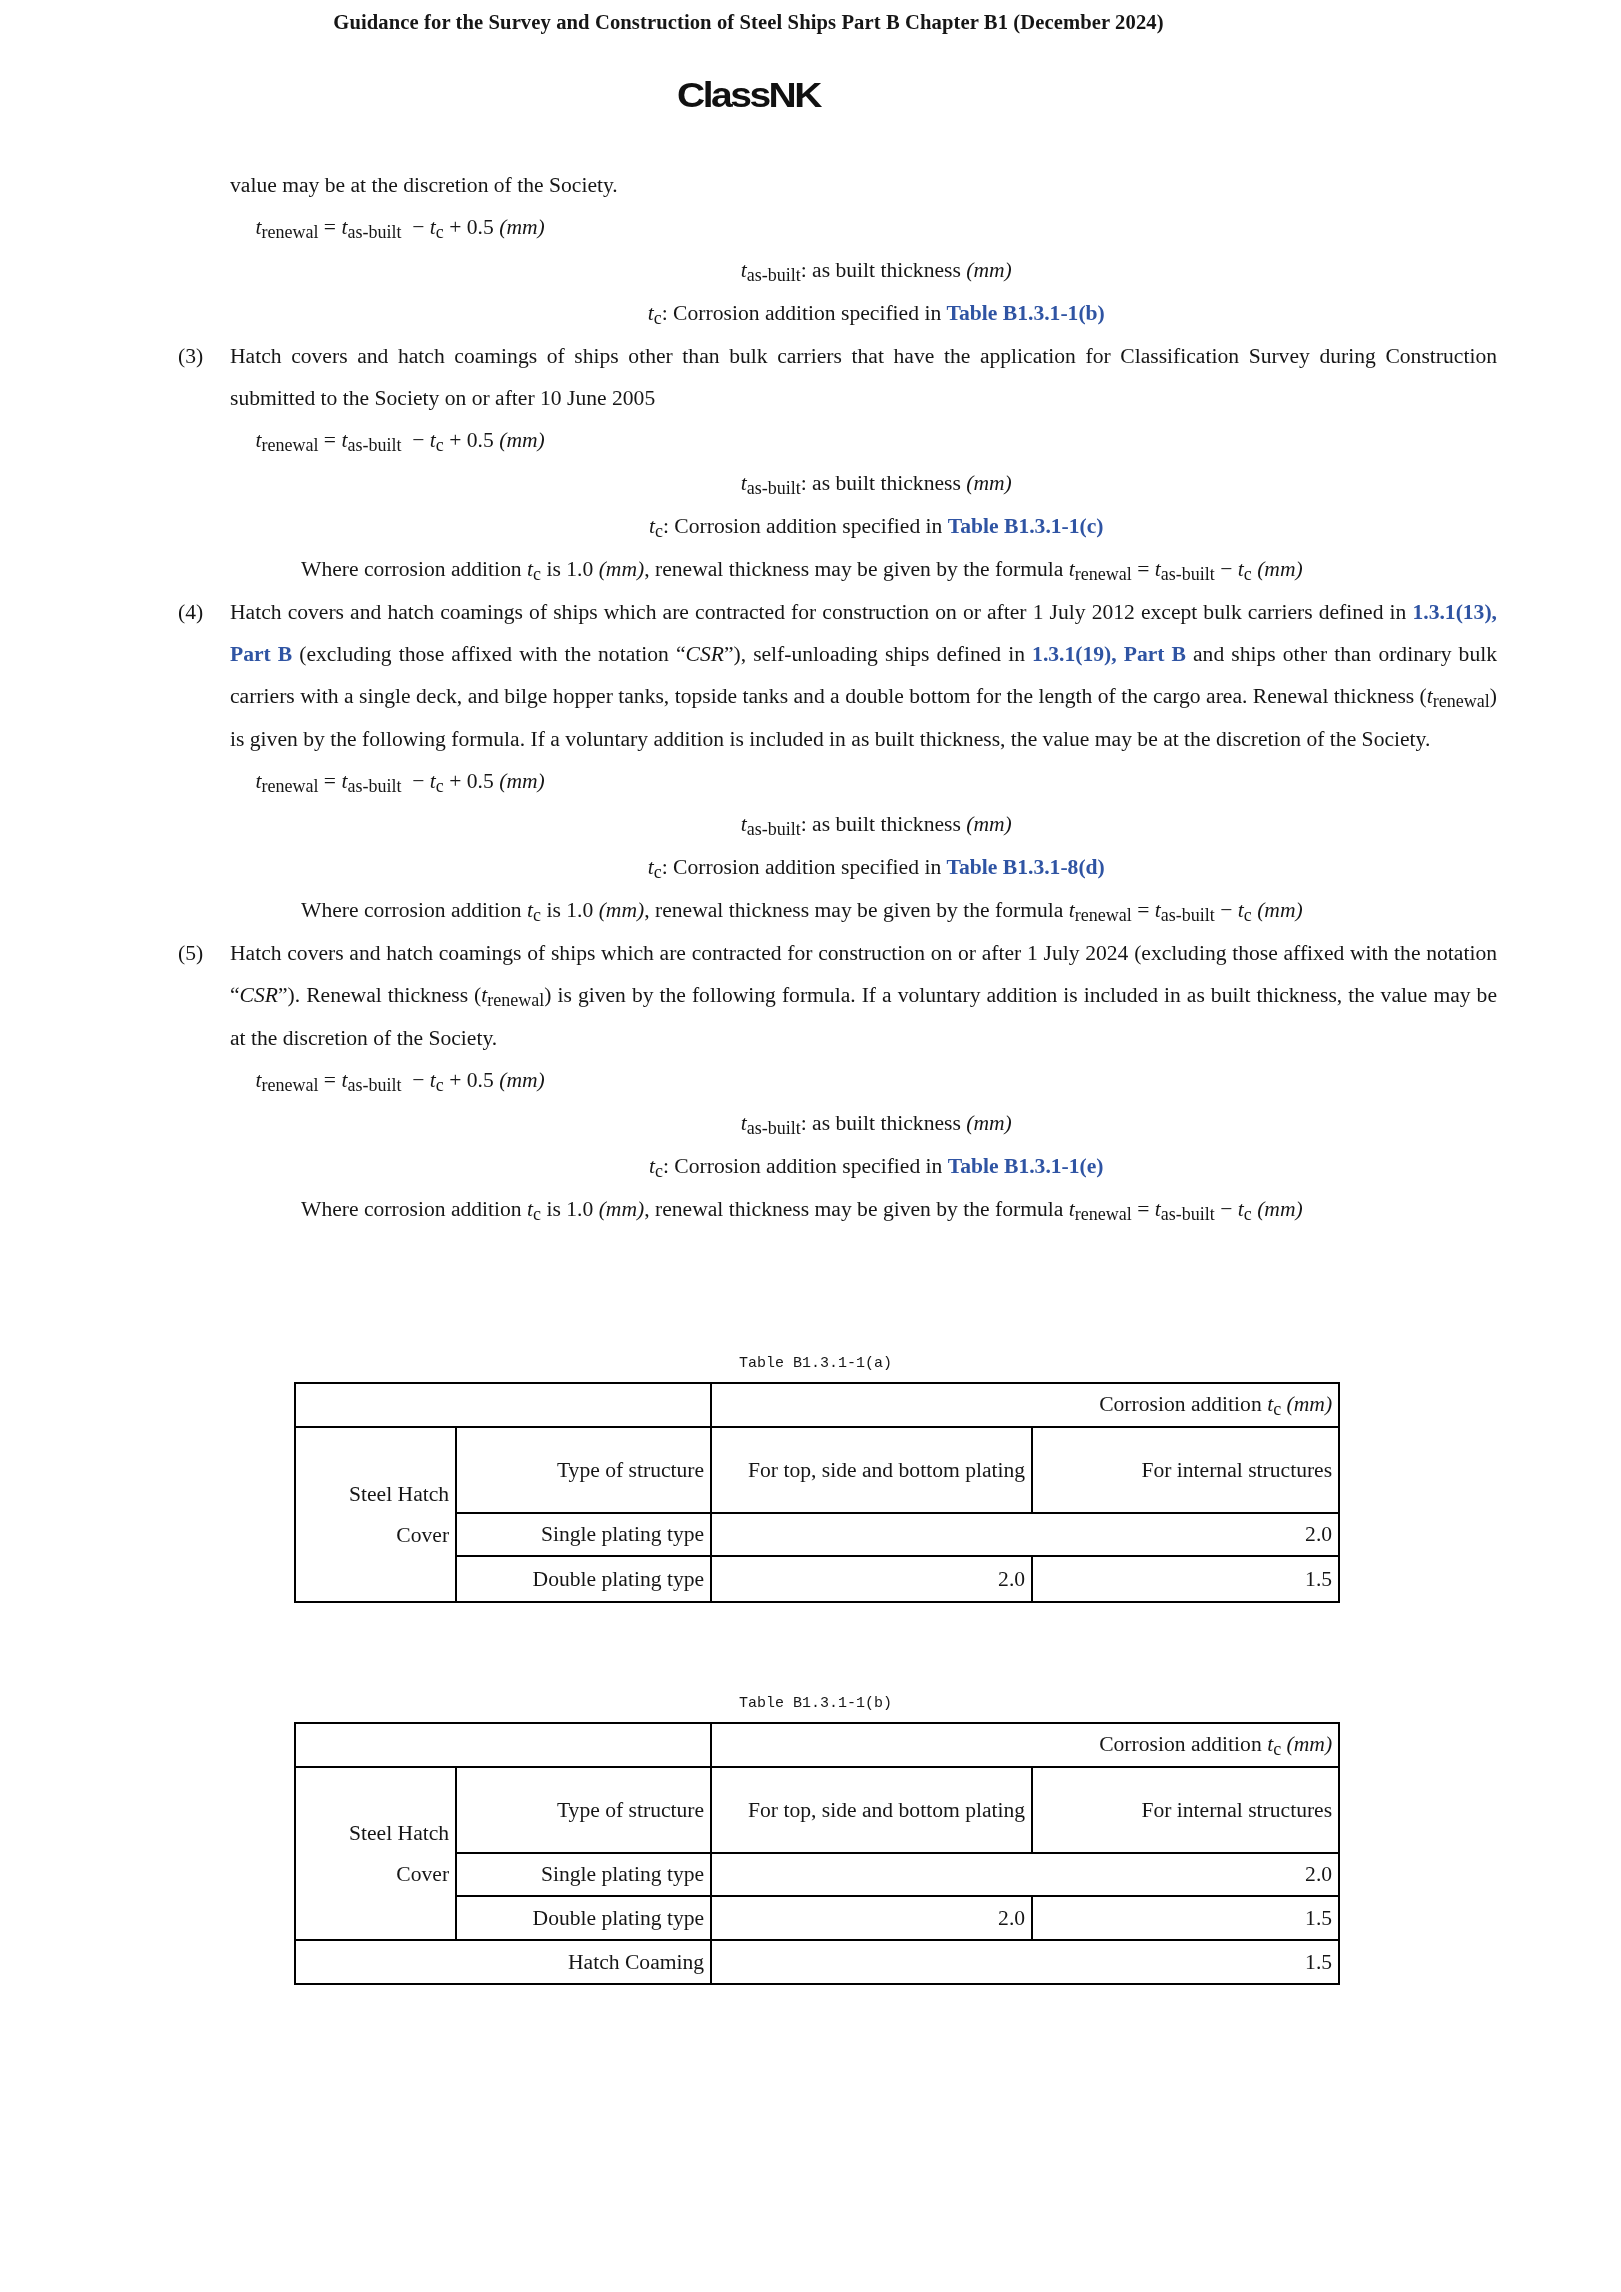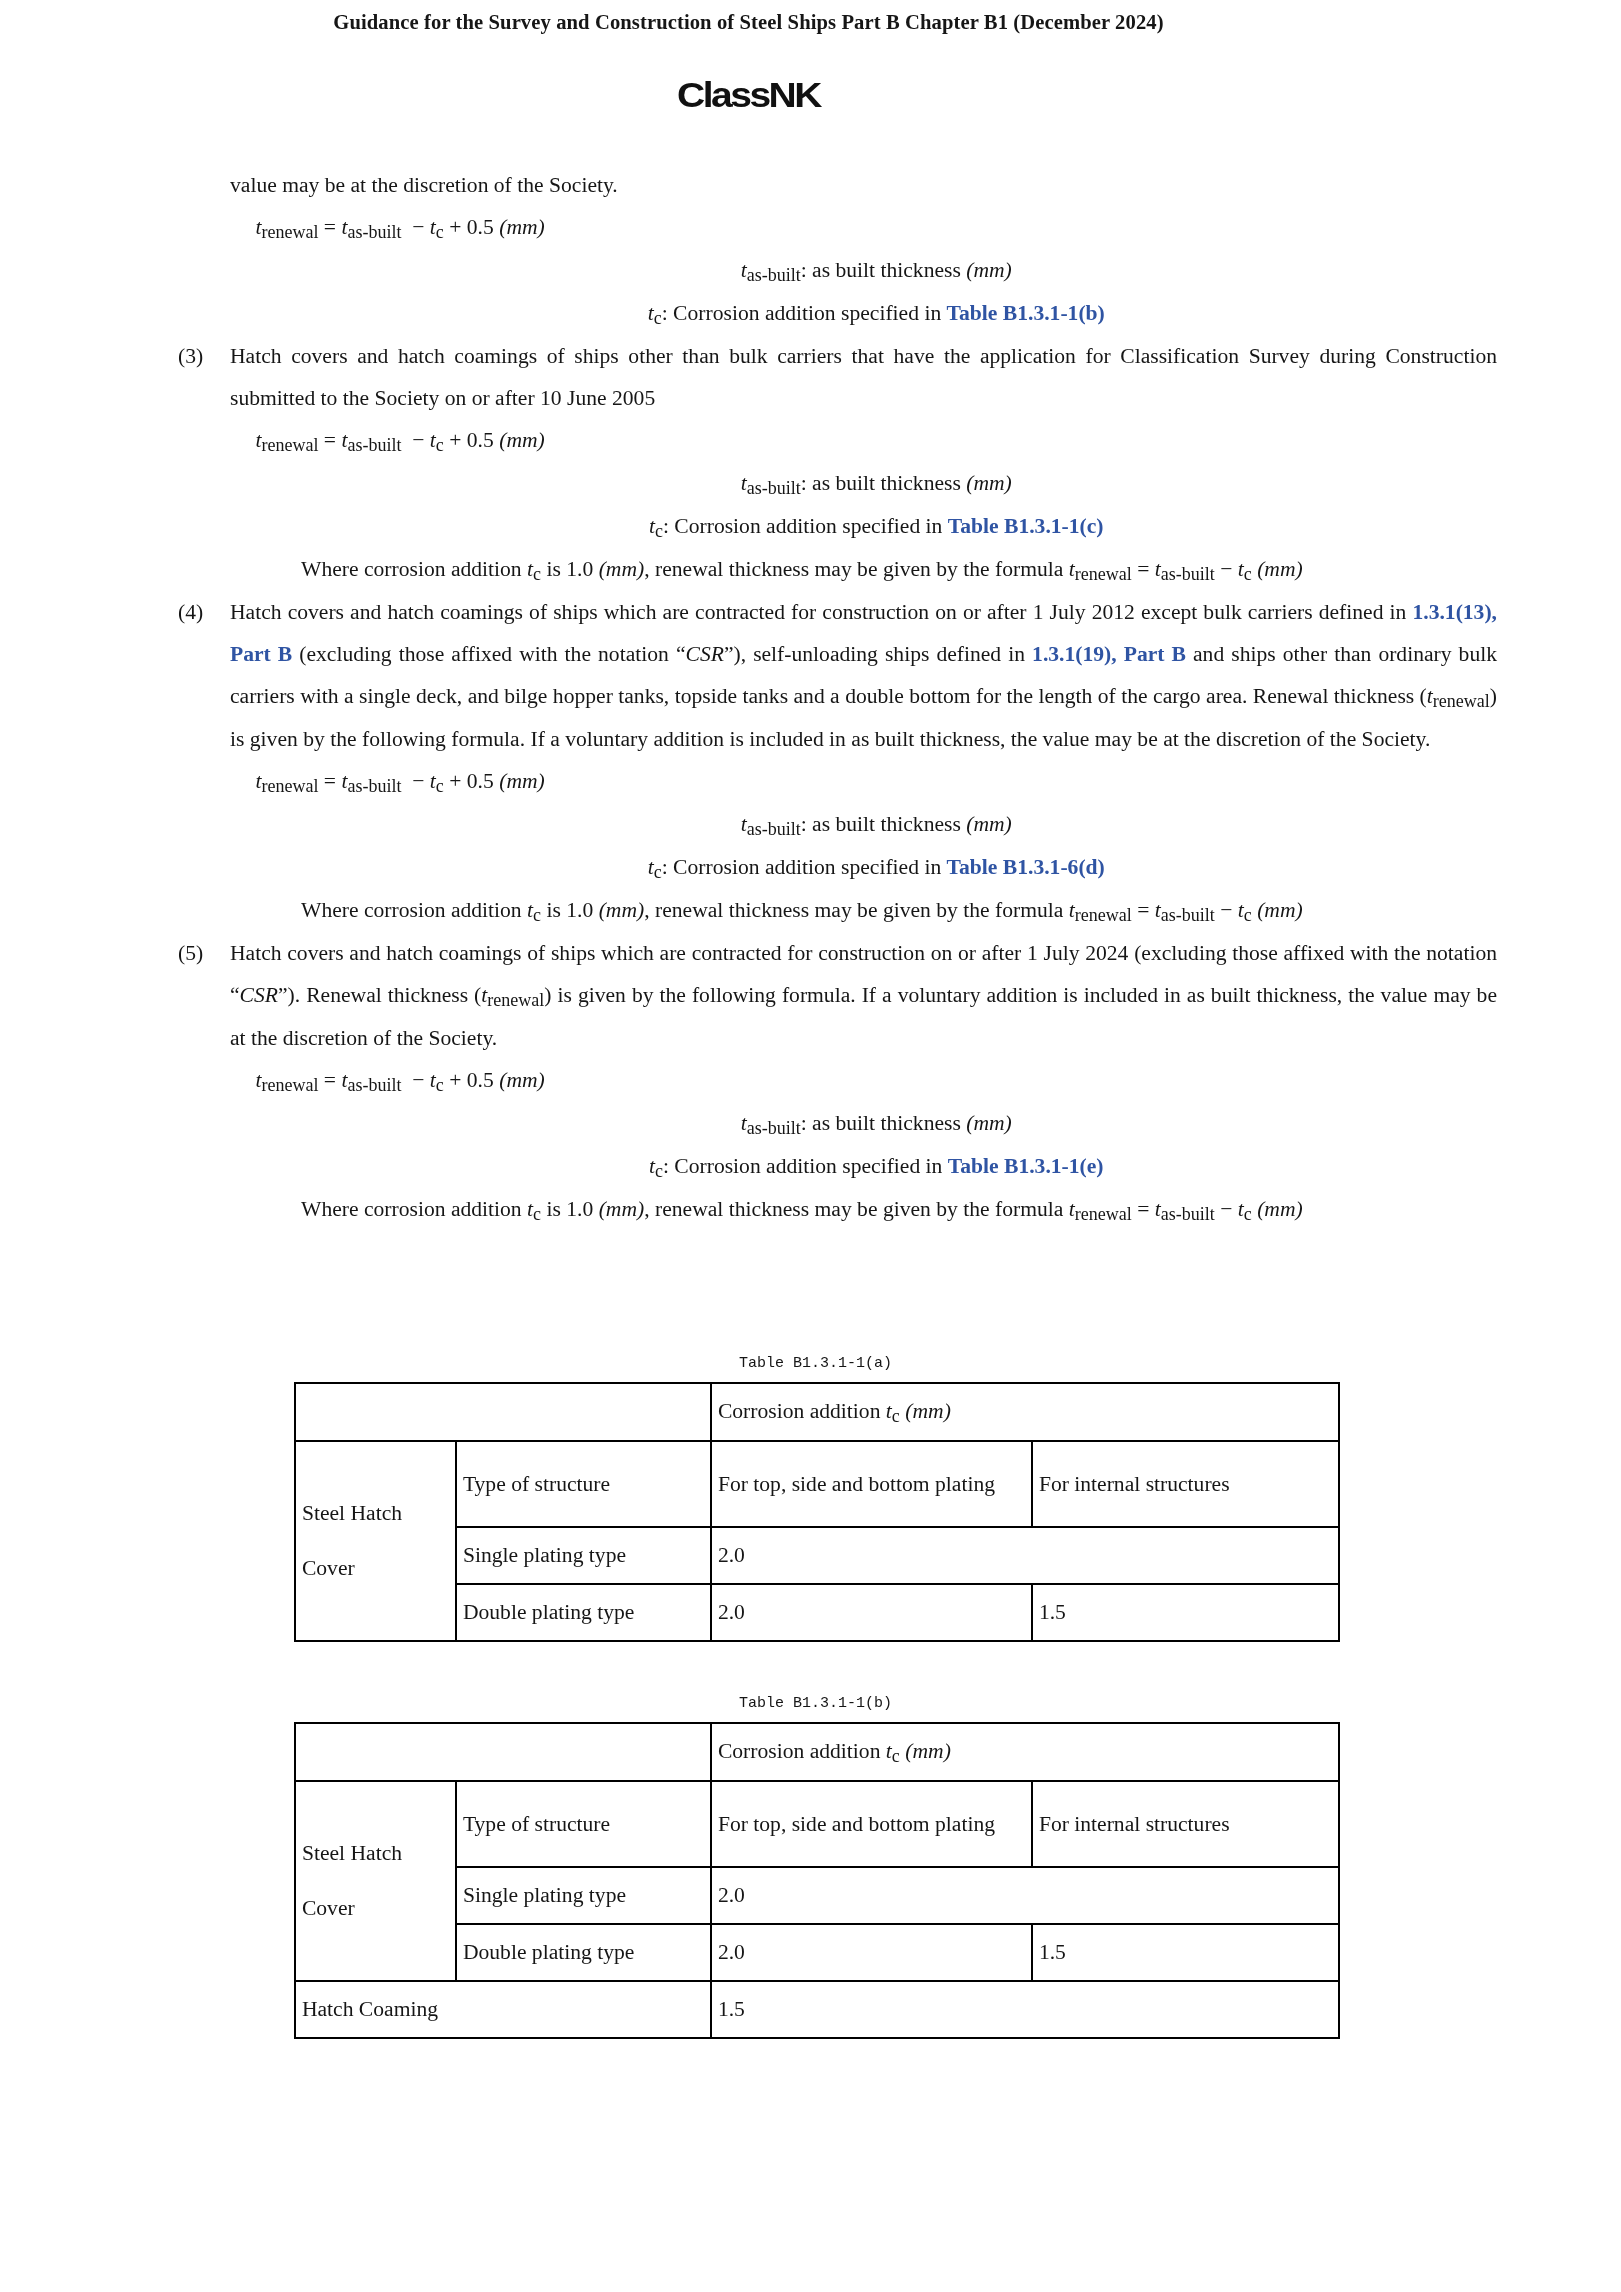--- a/index.html
+++ b/index.html
@@ -40,22 +40,22 @@
   .link { font-weight:bold; color:var(--link); }
   .sub { font-size:18px; position:relative; top:3.9px; font-style:normal; }
 
   
   .tbl-block { position:absolute; left:294px; width:1043px; }
   .tbl-block-a { top:1350px; }
   .tbl-block-b { top:1690px; }
   .tbl-title { text-align:center; font-size:15px; height:32px; line-height:27.4px;font-family:Liberation Mono, monospace; }
   table.data { border-collapse:collapse; width:1043px; table-layout:fixed; border:2.9px solid #000; }
   table.data td {
-    border:2px solid #000; text-align:left; vertical-align:middle;
-    font-size:21.6px; line-height:55px; padding:0 5.9px;
+    border:2px solid #000; text-align:right; vertical-align:middle;
+    font-size:21.6px; line-height:41px; padding:0 5.9px;
   }
   col.c1{width:161px;} col.c2{width:255px;} col.c3{width:321px;} col.c4{width:307px;}
   .ta .r1{height:44px;} .ta .r2{height:86px;} .ta .r3{height:39px;} .ta .r4{height:46px;}
   .tb .r1{height:44px;} .tb .r2{height:86px;} .tb .r3{height:41px;} .tb .r4{height:44px;} .tb .r5{height:44px;}
   td.group-cell { line-height:54px; }
 
   
   .page-num {
     position:absolute; top:2180px; left:0; width:100%;
     text-align:center; font-size:25.5px; line-height:39px;
@@ -85,21 +85,21 @@
       <div class="def-line rich"><span class="i">t</span><span class="sub">as-built</span><span>: as built thickness </span><span class="i">(mm)</span></div>
       <div class="def-line rich"><span class="i">t</span><span class="sub">c</span><span>: Corrosion addition specified in </span><span class="link">Table B1.3.1-1(c)</span></div>
       <div class="where-line rich"><span>Where corrosion addition </span><span class="i">t</span><span class="sub">c</span><span> is 1.0 </span><span class="i">(mm)</span><span>,  renewal thickness may be given by the formula </span><span class="i">t</span><span class="sub">renewal</span><span> = </span><span class="i">t</span><span class="sub">as-built</span><span> − </span><span class="i">t</span><span class="sub">c</span><span> </span><span class="i">(mm)</span></div>
     </div>
 
     <div class="item">
       <span class="item-num">(4)</span>
       <div class="block rich"><span>Hatch covers and hatch coamings of ships which are contracted for construction on or after 1 July 2012 except bulk carriers defined in </span><span class="link">1.3.1(13), Part B</span><span> (excluding those affixed with the notation “</span><span class="i">CSR</span><span>”), self-unloading ships defined in </span><span class="link">1.3.1(19), Part B</span><span> and ships other than ordinary bulk carriers with a single deck, and bilge hopper tanks, topside tanks and a double bottom for the length of the cargo area. Renewal thickness (</span><span class="i">t</span><span class="sub">renewal</span><span>) is given by the following formula. If a voluntary addition is included in as built thickness, the value may be at the discretion of the Society.</span></div>
       <div class="formula-line rich"><span class="i">t</span><span class="sub">renewal</span><span> = </span><span class="i">t</span><span class="sub">as-built</span><span>  − </span><span class="i">t</span><span class="sub">c</span><span> + 0.5 </span><span class="i">(mm)</span></div>
       <div class="def-line rich"><span class="i">t</span><span class="sub">as-built</span><span>: as built thickness </span><span class="i">(mm)</span></div>
-      <div class="def-line rich"><span class="i">t</span><span class="sub">c</span><span>: Corrosion addition specified in </span><span class="link">Table B1.3.1-6(d)</span></div>
+      <div class="def-line rich"><span class="i">t</span><span class="sub">c</span><span>: Corrosion addition specified in </span><span class="link">Table B1.3.1-8(d)</span></div>
       <div class="where-line rich"><span>Where corrosion addition </span><span class="i">t</span><span class="sub">c</span><span> is 1.0 </span><span class="i">(mm)</span><span>,  renewal thickness may be given by the formula </span><span class="i">t</span><span class="sub">renewal</span><span> = </span><span class="i">t</span><span class="sub">as-built</span><span> − </span><span class="i">t</span><span class="sub">c</span><span> </span><span class="i">(mm)</span></div>
     </div>
 
     <div class="item">
       <span class="item-num">(5)</span>
       <div class="block rich"><span>Hatch covers and hatch coamings of ships which are contracted for construction on or after 1 July 2024 (excluding those affixed with the notation “</span><span class="i">CSR</span><span>”). Renewal thickness (</span><span class="i">t</span><span class="sub">renewal</span><span>) is given by the following formula. If a voluntary addition is included in as built thickness, the value may be at the discretion of the Society.</span></div>
       <div class="formula-line rich"><span class="i">t</span><span class="sub">renewal</span><span> = </span><span class="i">t</span><span class="sub">as-built</span><span>  − </span><span class="i">t</span><span class="sub">c</span><span> + 0.5 </span><span class="i">(mm)</span></div>
       <div class="def-line rich"><span class="i">t</span><span class="sub">as-built</span><span>: as built thickness </span><span class="i">(mm)</span></div>
       <div class="def-line rich"><span class="i">t</span><span class="sub">c</span><span>: Corrosion addition specified in </span><span class="link">Table B1.3.1-1(e)</span></div>
       <div class="where-line rich"><span>Where corrosion addition </span><span class="i">t</span><span class="sub">c</span><span> is 1.0 </span><span class="i">(mm)</span><span>,  renewal thickness may be given by the formula </span><span class="i">t</span><span class="sub">renewal</span><span> = </span><span class="i">t</span><span class="sub">as-built</span><span> − </span><span class="i">t</span><span class="sub">c</span><span> </span><span class="i">(mm)</span></div>

